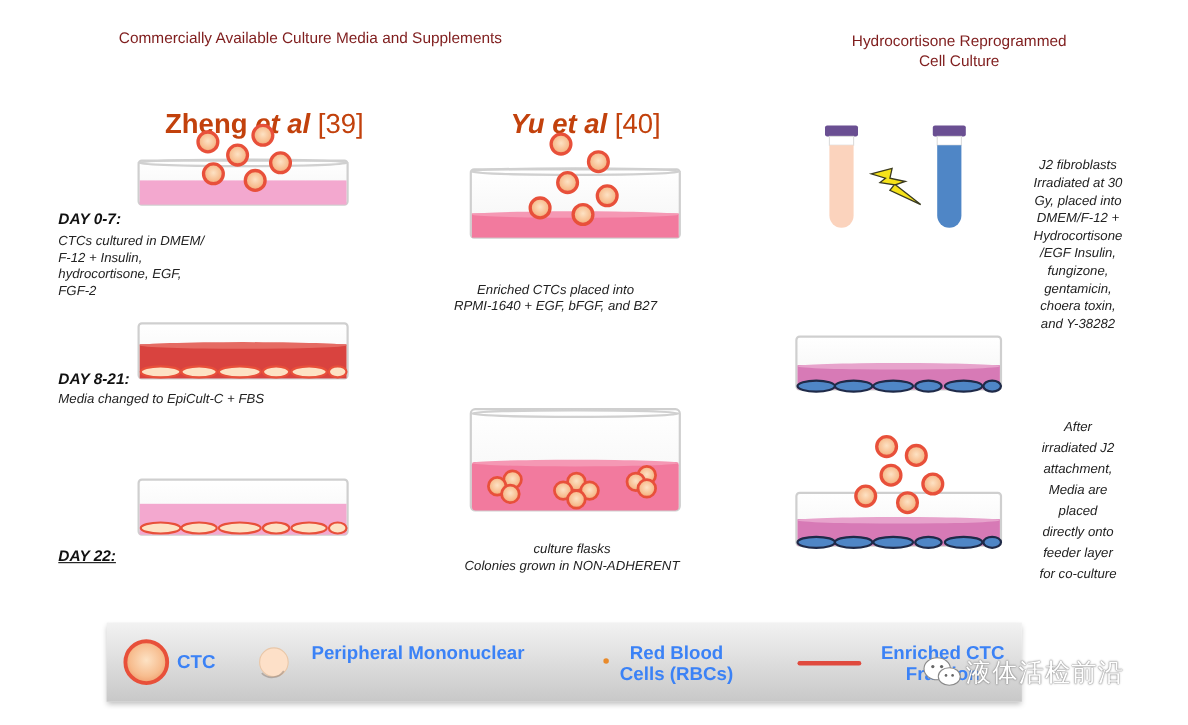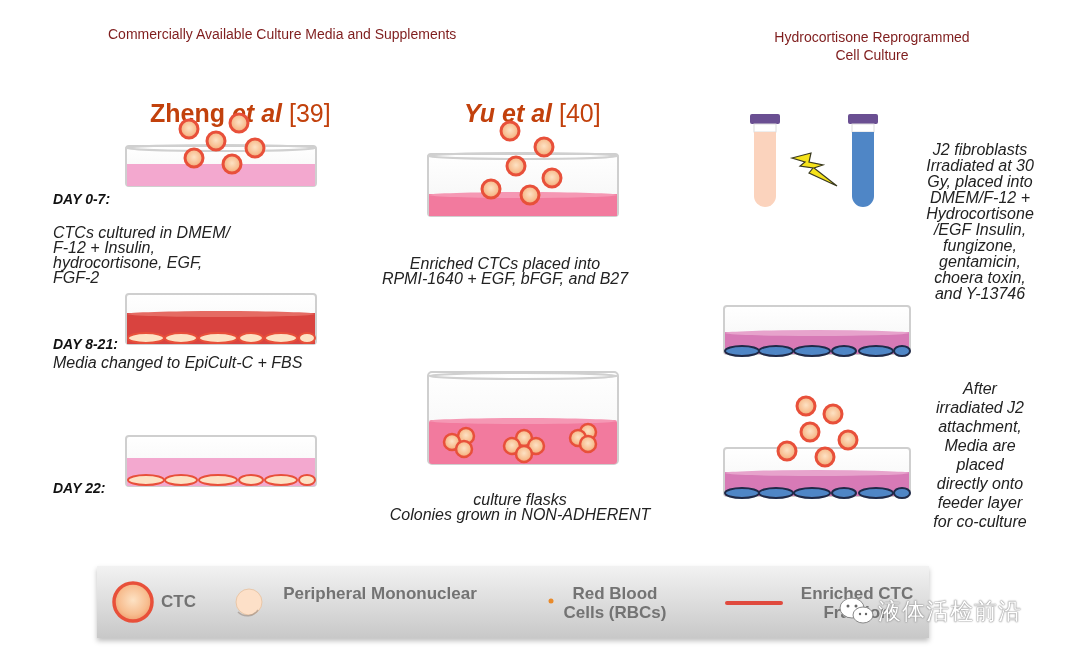--- a/index.html
+++ b/index.html
@@ -2,29 +2,29 @@
 <html><head>
 <meta charset="utf-8">
 <style>
   html, body { margin: 0; padding: 0; background: #ffffff; }
   body { width: 1080px; height: 659px; position: relative; overflow: hidden; font-family: "Liberation Sans", sans-serif; color: #111; }
   .abs { position: absolute; }
   .title { font-weight: normal; font-size: 14px; color: #7f1d1d; }
   .subtitle { font-weight: bold; font-size: 25px; color: #c2410c; margin-top: 36px; }
   .subtitle i { font-style: italic; }
   .day-label { font-weight: bold; font-style: italic; font-size: 14px; color: #111; }
-  .note { font-style: italic; font-size: 16px; line-height: 15px; color: #222; }
+  .note { font-style: italic; font-size: 12px; line-height: 15px; color: #222; }
   .center { text-align: center; }
   svg { position: absolute; overflow: visible; }
   .legend-bar {
     position: absolute; left: 97px; top: 566px; width: 832px; height: 72px;
     background: linear-gradient(to bottom, #f2f2f2 0%, #d9d9d9 60%, #c8c8c8 100%);
     box-shadow: 0 3px 5px rgba(0,0,0,0.25);
   }
-  .legend-text { font-weight: bold; font-size: 17px; line-height: 19px; color: #737373; text-align: center; }
+  .legend-text { font-weight: bold; font-size: 17px; line-height: 19px; color: #3b82f6; text-align: center; }
   .watermark { font-size: 23px; color: #ffffff; text-shadow: 0 0 2px #888, 0 0 1px #555; letter-spacing: 1px; }
 </style>
 </head>
 <body>
 
 <div class="abs title" style="left:108px; top:26px;">Commercially Available Culture Media and Supplements</div>
 <div class="abs title center" style="left:722px; top:29px; width:300px;">
   <div>Hydrocortisone Reprogrammed</div>
   <div style="margin-top:2px;">Cell Culture</div>
 </div>
@@ -89,34 +89,34 @@
     <ellipse cx="57" cy="48" rx="16" ry="5" fill="#fde2c4" stroke="#e8503a" stroke-width="2"></ellipse>
     <ellipse cx="94" cy="48" rx="19" ry="5" fill="#fde2c4" stroke="#e8503a" stroke-width="2"></ellipse>
     <ellipse cx="127" cy="48" rx="12" ry="5" fill="#fde2c4" stroke="#e8503a" stroke-width="2"></ellipse>
     <ellipse cx="157" cy="48" rx="16" ry="5" fill="#fde2c4" stroke="#e8503a" stroke-width="2"></ellipse>
     <ellipse cx="183" cy="48" rx="8" ry="5" fill="#fde2c4" stroke="#e8503a" stroke-width="2"></ellipse>
   </g>
 </svg>
 
 <div class="abs" style="left:53px; top:191px;">
   <div class="day-label">DAY 0-7:</div>
-  <div class="note" style="margin-top:18px;">
+  <div class="note" style="margin-top:5px;">
     <div>CTCs cultured in DMEM/</div>
     <div>F-12 + Insulin,</div>
     <div>hydrocortisone, EGF,</div>
     <div>FGF-2</div>
   </div>
 </div>
 <div class="abs" style="left:53px; top:336px;">
   <div class="day-label">DAY 8-21:</div>
   <div class="note" style="margin-top:3px;">
     <div>Media changed to EpiCult-C + FBS</div>
   </div>
 </div>
-<div class="abs" style="left:53px; top:480px;">
+<div class="abs" style="left:53px; top:497px;text-decoration:underline;">
   <div class="day-label">DAY 22:</div>
 </div>
 
 <svg style="left:424px; top:114px;" width="200" height="105">
   <rect x="4" y="40" width="190" height="62" rx="3" fill="url(#dishGlass)" stroke="#cfcfcf" stroke-width="2"></rect>
   <ellipse cx="99" cy="42" rx="95" ry="3" fill="none" stroke="#d0d0d0" stroke-width="2"></ellipse>
   <rect x="5" y="80" width="188" height="22" fill="#f27a9e"></rect>
   <ellipse cx="99" cy="81" rx="94" ry="3" fill="#f598b4"></ellipse>
   <g>
     <circle cx="86" cy="17" r="9" fill="url(#ctcGrad)" stroke="#e8503a" stroke-width="3"></circle>
@@ -214,21 +214,21 @@
 <div class="abs note center" style="left:915px; top:142px; width:130px; line-height:16px;">
   <div>J2 fibroblasts</div>
   <div>Irradiated at 30</div>
   <div>Gy, placed into</div>
   <div>DMEM/F-12 +</div>
   <div>Hydrocortisone</div>
   <div>/EGF Insulin,</div>
   <div>fungizone,</div>
   <div>gentamicin,</div>
   <div>choera toxin,</div>
-  <div>and Y-13746</div>
+  <div>and Y-38282</div>
 </div>
 <div class="abs note center" style="left:915px; top:379px; width:130px; line-height:19px;">
   <div>After</div>
   <div>irradiated J2</div>
   <div>attachment,</div>
   <div>Media are</div>
   <div>placed</div>
   <div>directly onto</div>
   <div>feeder layer</div>
   <div>for co-culture</div>

